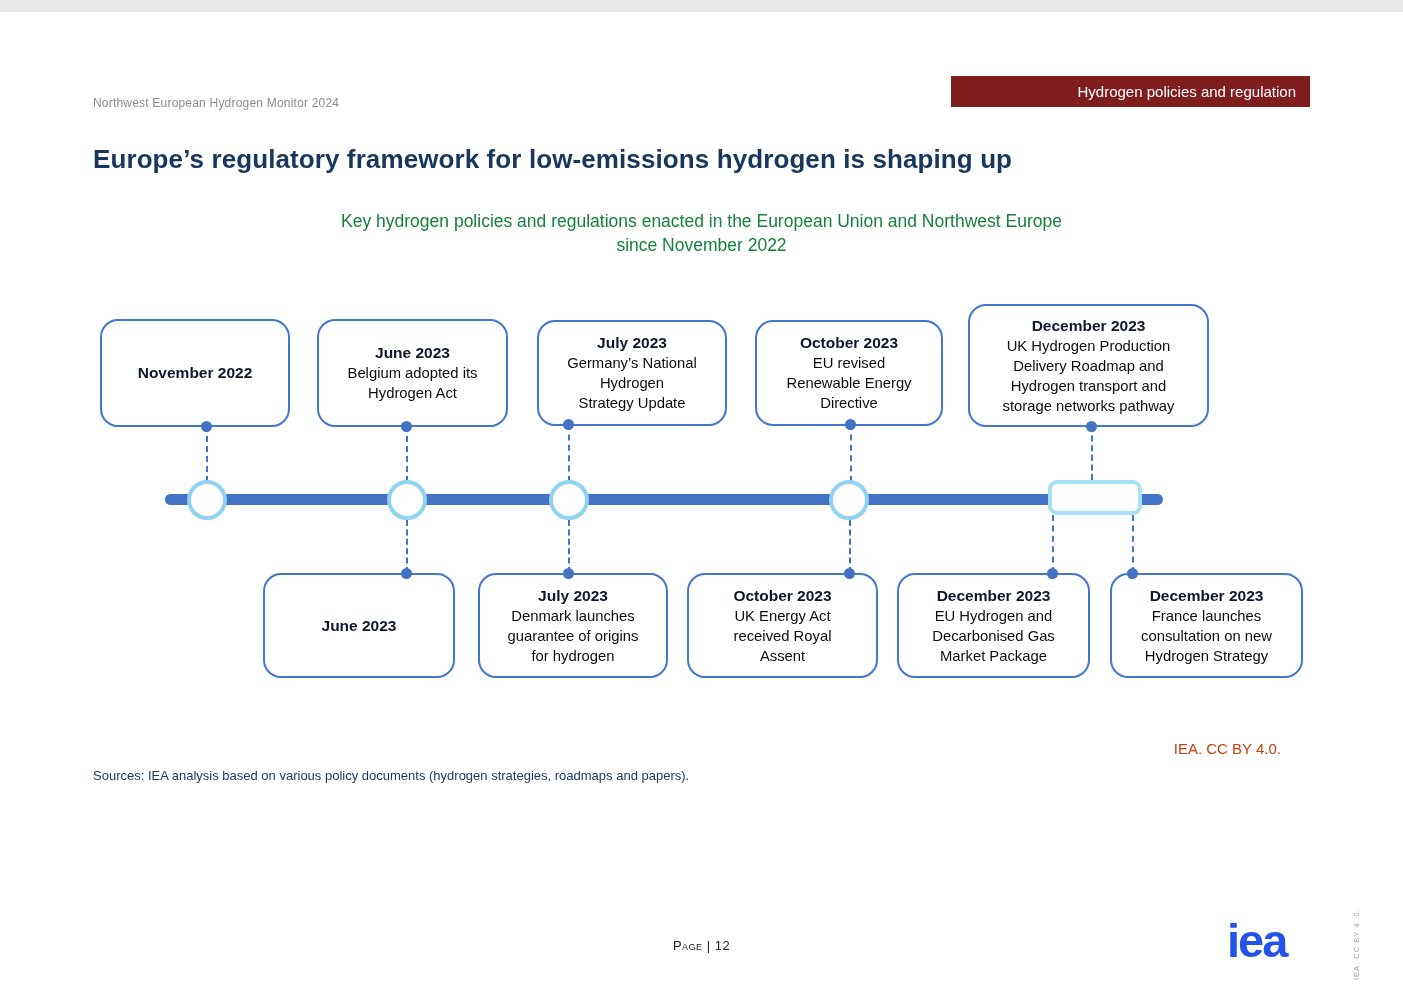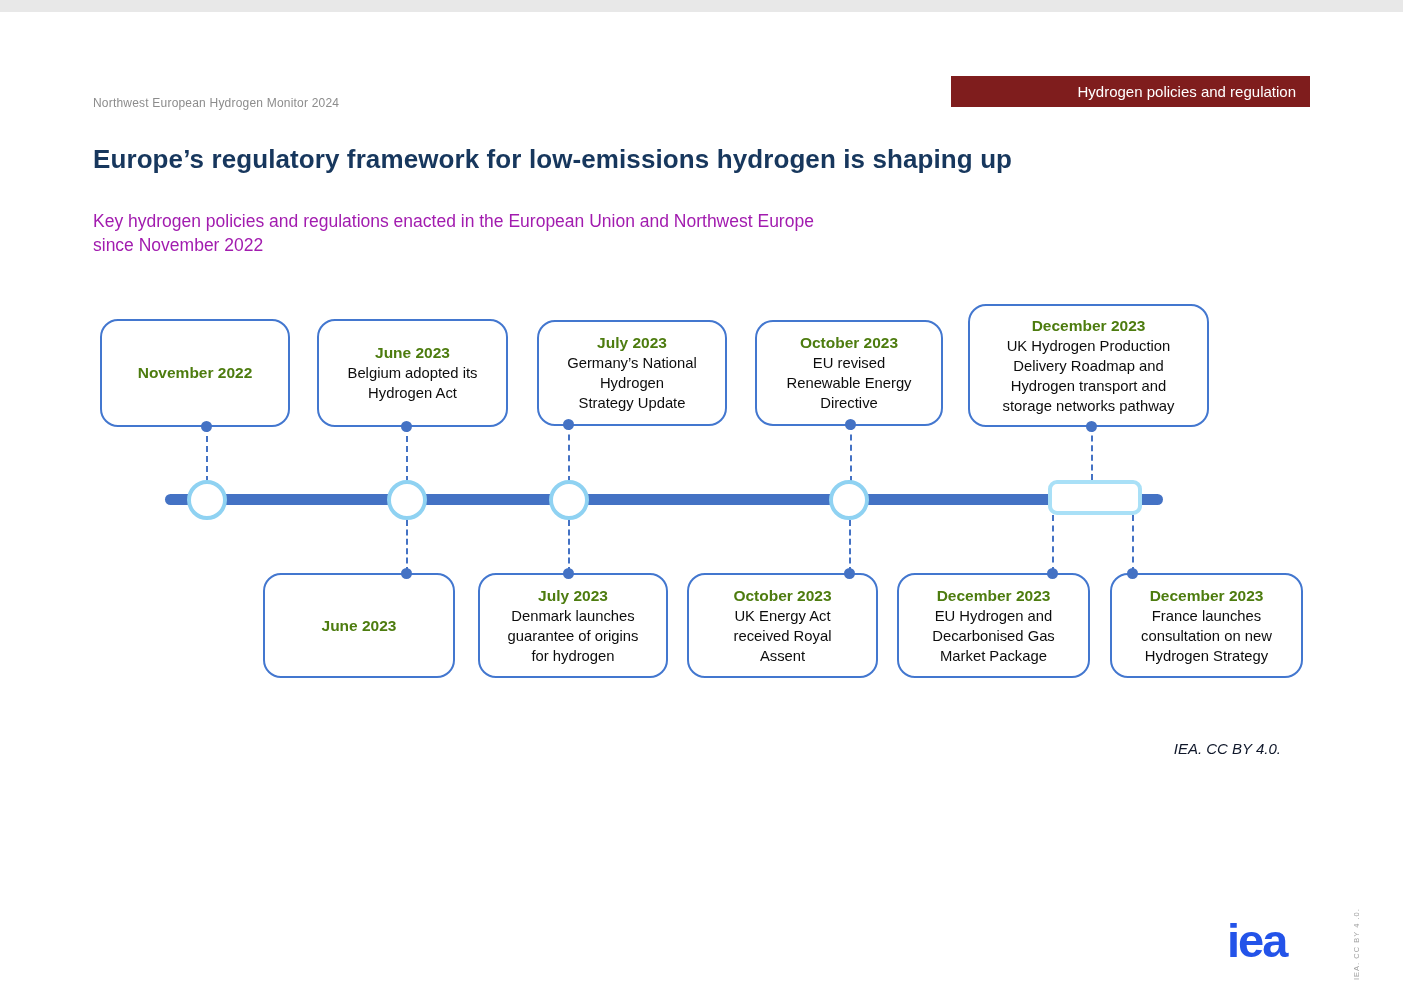--- a/index.html
+++ b/index.html
@@ -20,22 +20,22 @@
     background:#7f1d1d;color:#ffffff;
     font-size:15px;line-height:31px;text-align:right;
     padding-right:14px;box-sizing:border-box;
   }
   .main-title{
     position:absolute;left:93px;top:132px;width:1100px;
     font-size:26px;font-weight:bold;color:#17375d;letter-spacing:.1px;
   }
   .subtitle{
     position:absolute;left:93px;right:93px;top:198px;
-    font-size:17.5px;line-height:23.5px;color:#a21caf;
-    text-align:left;white-space:pre-line;
+    font-size:17.5px;line-height:23.5px;color:#15803d;
+    text-align:center;white-space:pre-line;
   }
   
   .tl-bar{
     position:absolute;left:165px;top:482px;width:998px;height:11px;
     background:#4472c4;border-radius:5.5px;z-index:1;
   }
   .tl-circle{
     position:absolute;top:468px;width:32px;height:32px;
     background:#ffffff;border:4px solid #8fd2f2;border-radius:50%;
     box-sizing:content-box;z-index:2;
@@ -52,25 +52,25 @@
     position:absolute;width:11px;height:11px;border-radius:50%;
     background:#4472c4;z-index:4;
   }
   .ebox{
     position:absolute;background:#ffffff;
     border:2.5px solid #4377cf;border-radius:18px;
     box-sizing:border-box;z-index:3;
     display:flex;flex-direction:column;justify-content:center;
     text-align:center;padding:4px 8px;
   }
-  .ebox .date{font-size:15.5px;font-weight:bold;color:#4d7c0f;line-height:20px;}
+  .ebox .date{font-size:15.5px;font-weight:bold;color:#0f172a;line-height:20px;}
   .ebox .desc{font-size:14.8px;color:#0d0d0d;line-height:20px;white-space:pre-line;}
   .license{
     position:absolute;right:122px;top:728px;
-    font-size:15px;color:#0f172a;font-style:italic;
+    font-size:15px;color:#c2410c;
   }
   .sources{
     position:absolute;left:93px;top:756px;
     font-size:13px;color:#1f3864;
   }
   .pagenum{
     position:absolute;left:0;right:0;top:926px;text-align:center;
     font-size:13px;color:#262626;font-variant:small-caps;letter-spacing:.5px;
   }
   .iea-logo{
@@ -175,16 +175,18 @@
   <div class="dot" style="left:563px;top:407px"></div>
   <div class="dot" style="left:845px;top:407px"></div>
   <div class="dot" style="left:1086px;top:409px"></div>
   <div class="dot" style="left:401px;top:556px"></div>
   <div class="dot" style="left:563px;top:556px"></div>
   <div class="dot" style="left:844px;top:556px"></div>
   <div class="dot" style="left:1047px;top:556px"></div>
   <div class="dot" style="left:1127px;top:556px"></div>
 
   <div class="license">IEA. CC BY 4.0.</div>
+  <div class="sources">Sources: IEA analysis based on various policy documents (hydrogen strategies, roadmaps and papers).</div>
+  <div class="pagenum">Page | 12</div>
   <div class="iea-logo">iea</div>
   <div class="vlicense">IEA. CC BY 4 .0.</div>
 
 </div>
 
 </body></html>

